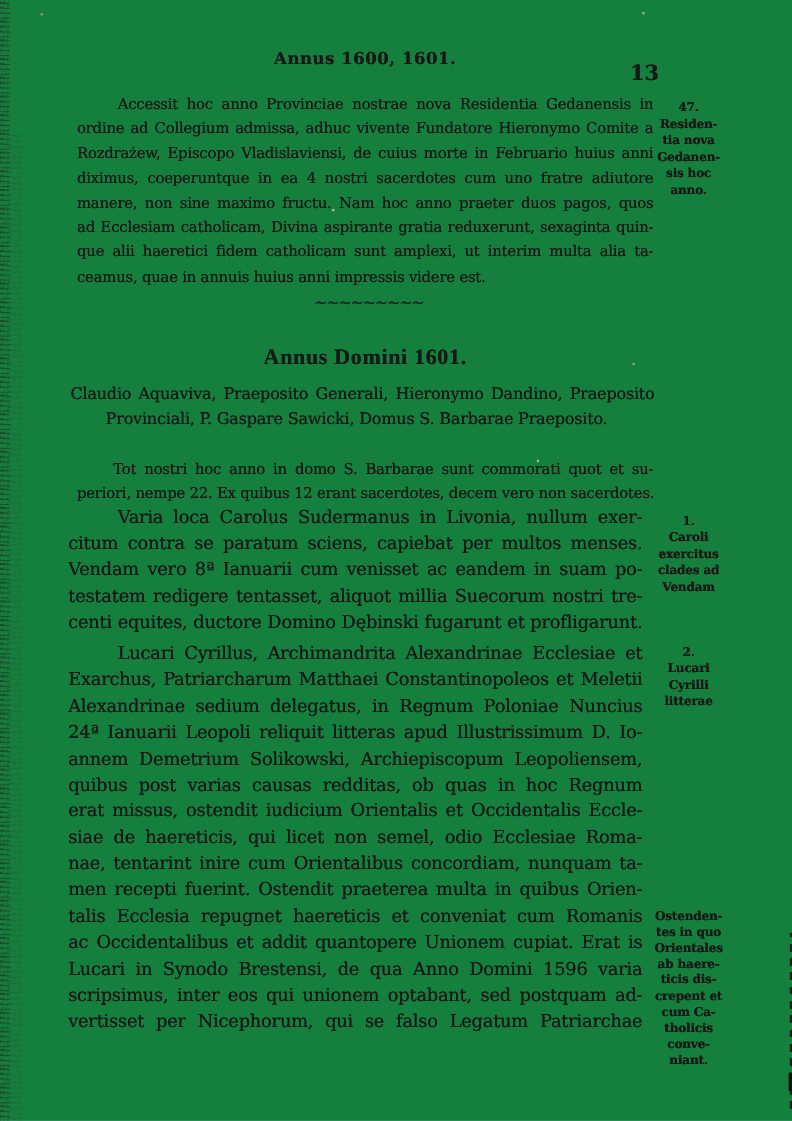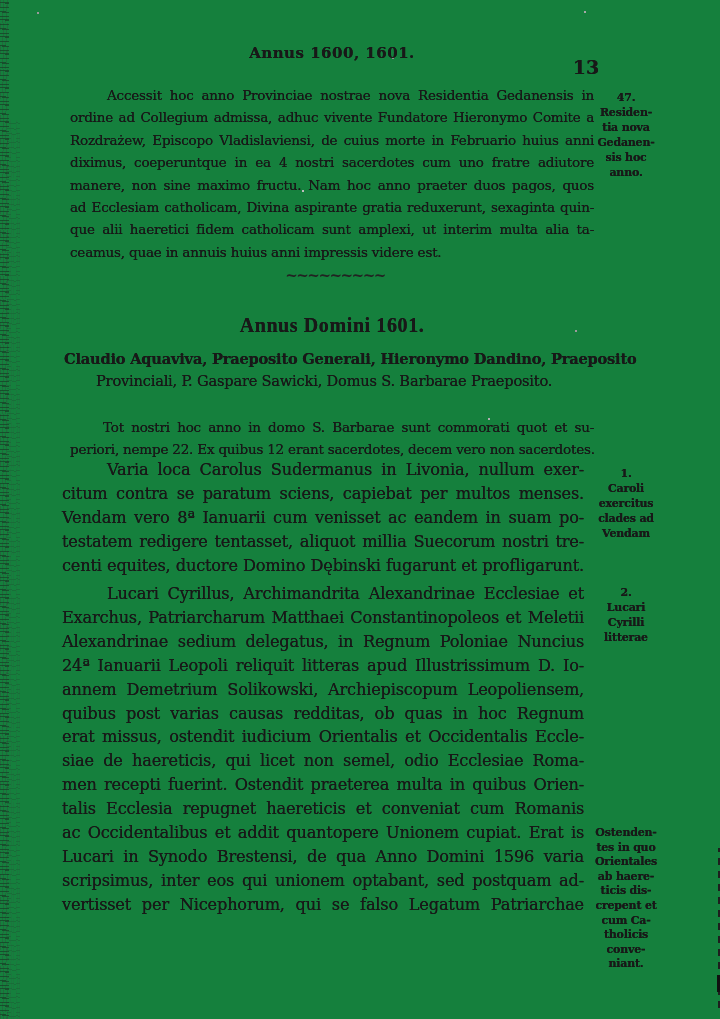--- a/index.html
+++ b/index.html
@@ -80,21 +80,21 @@
     font-size:20px;font-weight:bold;letter-spacing:.6px;
     text-shadow:0 0 .6px currentColor;
     font-family:Liberation Serif, serif;
   }
 
   .byline{
     position:absolute;top:348px;left:64px;width:531px;
     font-size:14.6px;line-height:22.4px;letter-spacing:-0.2px;
     text-shadow:0 0 .3px currentColor;
   }
-  .byline .line:first-child{text-align:justify;text-align-last:justify;font-weight:bold;}
+  .byline .line:first-child{text-align:justify;text-align-last:justify;}
   .byline .line:nth-child(2){padding-left:32px;}
 
   .tot{position:absolute;top:416px;left:70px;width:524px;}
   .tot .line:first-child{text-indent:33px;}
 
   .big-text{
     font-size:16.2px;line-height:23.9px;letter-spacing:-0.2px;
     text-shadow:0 0 .5px currentColor;
   }
   .varia{position:absolute;top:458px;left:62px;width:522px;}
@@ -162,20 +162,21 @@
 
   <div class="lucari para big-text">
       <div class="line">Lucari Cyrillus, Archimandrita Alexandrinae Ecclesiae et</div>
       <div class="line">Exarchus, Patriarcharum Matthaei Constantinopoleos et Meletii</div>
       <div class="line">Alexandrinae sedium delegatus, in Regnum Poloniae Nuncius</div>
       <div class="line">24ª Ianuarii Leopoli reliquit litteras apud Illustrissimum D. Io-</div>
       <div class="line">annem Demetrium Solikowski, Archiepiscopum Leopoliensem,</div>
       <div class="line">quibus post varias causas redditas, ob quas in hoc Regnum</div>
       <div class="line">erat missus, ostendit iudicium Orientalis et Occidentalis Eccle-</div>
       <div class="line">siae de haereticis, qui licet non semel, odio Ecclesiae Roma-</div>
+      <div class="line">nae, tentarint inire cum Orientalibus concordiam, nunquam ta-</div>
       <div class="line">men recepti fuerint. Ostendit praeterea multa in quibus Orien-</div>
       <div class="line">talis Ecclesia repugnet haereticis et conveniat cum Romanis</div>
       <div class="line">ac Occidentalibus et addit quantopere Unionem cupiat. Erat is</div>
       <div class="line">Lucari in Synodo Brestensi, de qua Anno Domini 1596 varia</div>
       <div class="line">scripsimus, inter eos qui unionem optabant, sed postquam ad-</div>
       <div class="line">vertisset per Nicephorum, qui se falso Legatum Patriarchae</div>
     </div>
 
   <div class="margin-note note-1">
       <div class="line">47.</div>

